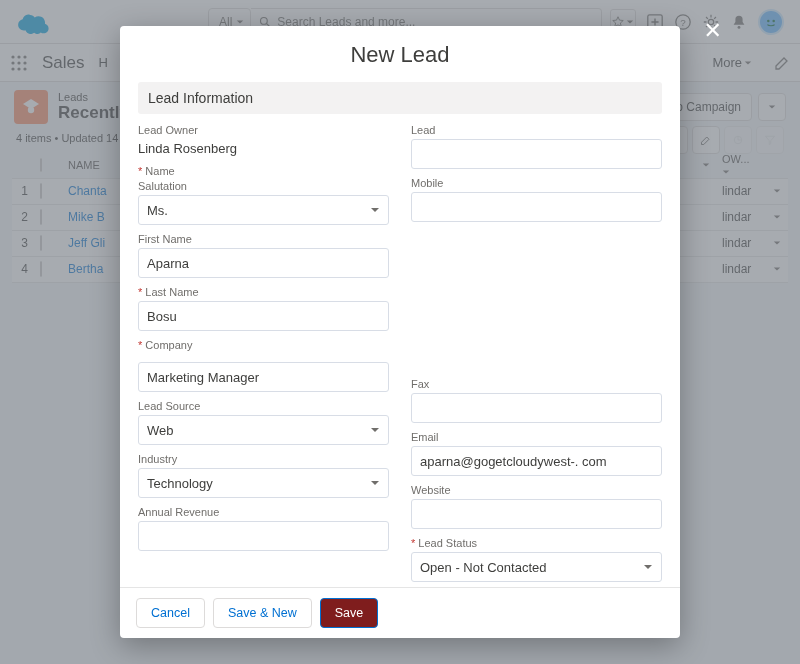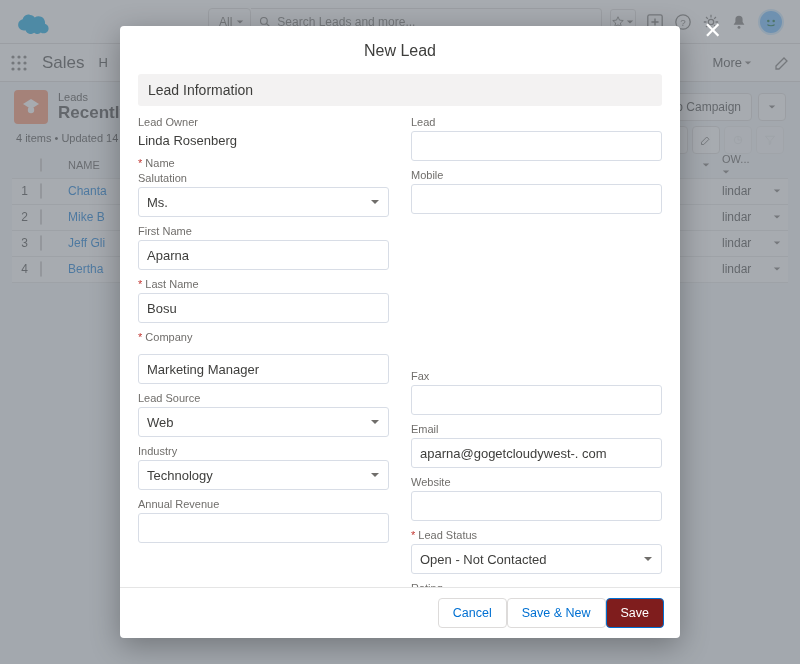--- a/index.html
+++ b/index.html
@@ -44,35 +44,35 @@
 .tbl .cb { width: 14px; height: 14px; border: 1px solid #c9c7c5; background: #fff; border-radius: 2px; }
 .tbl .row-menu { width: 22px; text-align: center; }
 .tbl .idx { width: 22px; text-align: right; color: #3e3e3c; }
 .tbl .cbcell { width: 28px; }
 
 
 .overlay { position: absolute; inset: 0; background: rgba(120,126,134,0.65); display: flex; align-items: center; justify-content: center; }
 .modal { background: #fff; width: 560px; height: 612px; border-radius: 4px; box-shadow: 0 8px 30px rgba(0,0,0,0.3); display: flex; flex-direction: column; position: relative; }
 .close-x { position: absolute; right: 78px; top: 18px; color: #fff; font-size: 22px; font-weight: 300; }
 
-.modal-title { text-align: center; font-size: 16px; color: #3e3e3c; padding: 16px 0 14px; font-weight: 400; }
+.modal-title { text-align: center; font-size: 22px; color: #3e3e3c; padding: 16px 0 14px; font-weight: 400; }
 .modal-body { flex: 1; overflow-y: auto; padding: 0 18px 10px; position: relative; }
 
 .section-hdr { background: #f3f2f2; color: #3e3e3c; font-size: 14px; font-weight: 400; padding: 8px 10px; border-radius: 3px; margin-bottom: 10px; }
 .cols { display: flex; gap: 22px; }
 .col { flex: 1; display: flex; flex-direction: column; }
 .fld { margin-bottom: 8px; }
 .lbl { font-size: 11px; color: #706e6b; margin-bottom: 3px; display: block; }
 .req::before { content: "* "; color: #c23934; }
 .ro-val { font-size: 13px; color: #3e3e3c; }
 .inp { width: 100%; height: 30px; border: 1px solid #d8dde6; border-radius: 3px; padding: 10px 8px; font-size: 13px; color: #3e3e3c; background: #fff; }
 .sel { width: 100%; height: 30px; border: 1px solid #d8dde6; border-radius: 3px; padding: 0 8px; font-size: 13px; color: #3e3e3c; background: #fff; display: flex; align-items: center; justify-content: space-between; }
 .sel svg { width: 10px; height: 10px; fill: #706e6b; }
 
-.modal-footer { border-top: 1px solid #e5e5e5; padding: 10px 16px; display: flex; justify-content: flex-end; }
+.modal-footer { border-top: 1px solid #e5e5e5; padding: 10px 16px; display: flex; gap: 8px; }
 .btn { height: 30px; border-radius: 4px; font-size: 12.5px; padding: 0 14px; border: 1px solid #dddbda; background: #fff; color: #0070d2; cursor: pointer; }
 .btn-primary { background: #7f1d1d; color: #fff; border-color: #0070d2; }
 
 .caret { width: 8px; height: 8px; fill: #706e6b; }
 .ic-small { width: 12px; height: 12px; fill: #706e6b; }
 </style>
 </head>
 <body>
 
 <div class="bg">

